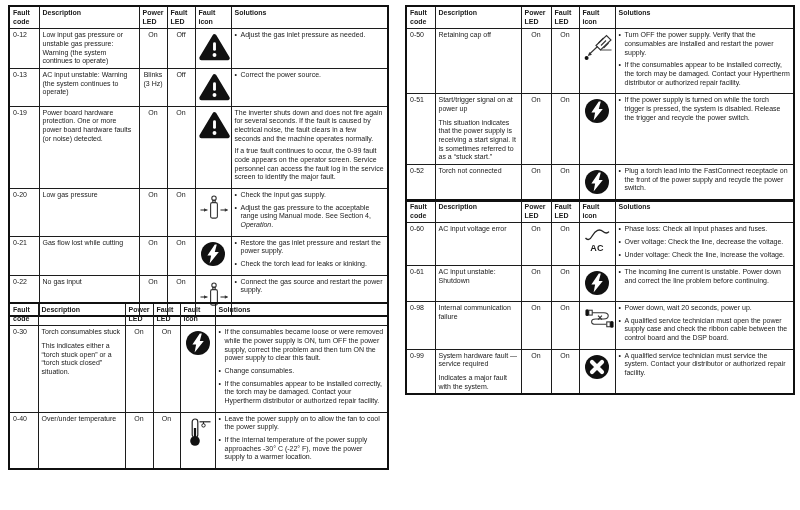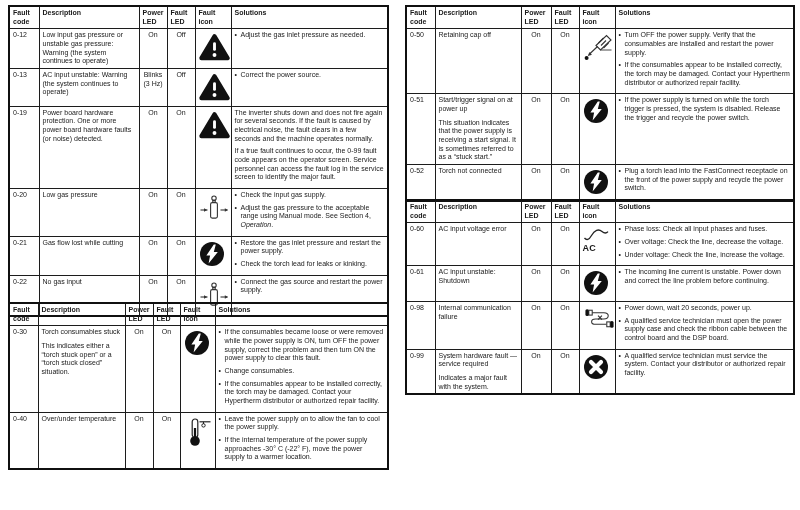--- a/index.html
+++ b/index.html
@@ -9,21 +9,21 @@
   }
   .tbl{position:absolute;}
   #table-0{left:8px;top:5px;width:381px;}
   #table-1{left:8px;top:302px;width:381px;}
   #table-2{left:405px;top:5px;width:390px;}
   #table-3{left:405px;top:199px;width:390px;}
   table{border-collapse:collapse;width:100%;table-layout:fixed;border:2px solid #101010;}
   th,td{border:1px solid #1c1c1c;vertical-align:top;padding:2px 3px;font-size:7px;line-height:1.24;}
   th{text-align:left;font-weight:bold;}
   td.c-led{text-align:center;}
-  td.c-icon{padding-top:4px;margin-left:44px;}
+  td.c-icon{text-align:center;padding-top:4px;margin-left:44px;}
   td.c-code{white-space:nowrap;}
   .desc-p + .desc-p{margin-top:5px;}
   .sol{margin:0 0 4px 0;}
   .sol.b{display:flex;}
   .sol .bu{flex:0 0 6px;}
   .sol .tx{flex:1 1 auto;}
   .icon-label{font-weight:bold;font-size:9px;margin-top:-1px;letter-spacing:.2px;}
   
   #table-0 col:nth-child(1){width:30px}#table-0 col:nth-child(2){width:100px}
   #table-0 col:nth-child(3){width:28px}#table-0 col:nth-child(4){width:28px}

